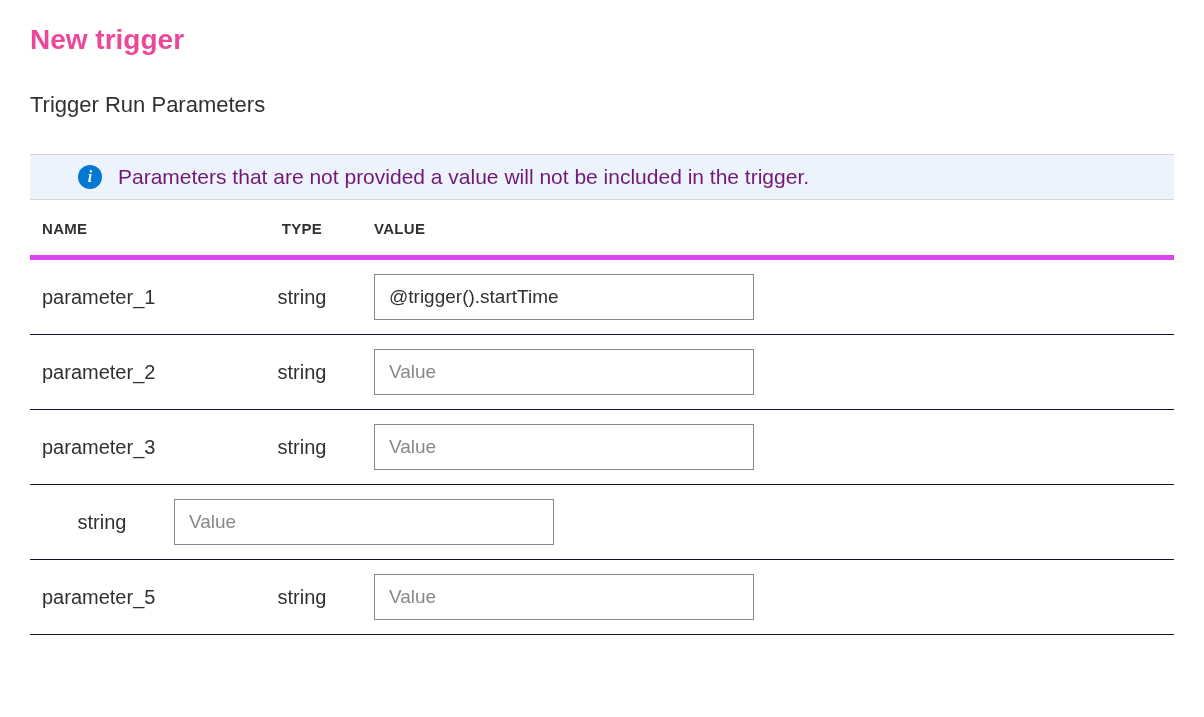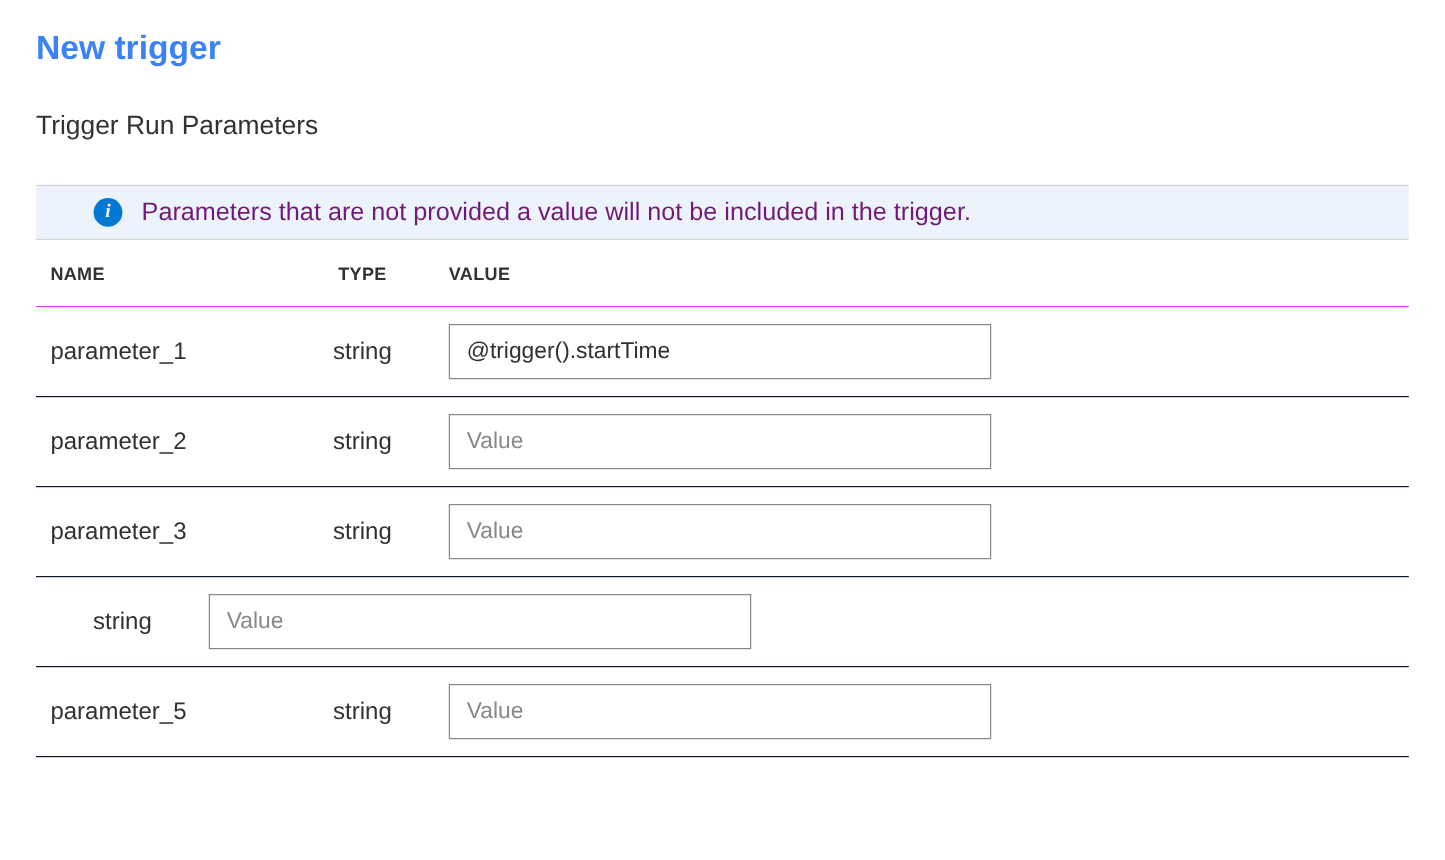--- a/index.html
+++ b/index.html
@@ -10,21 +10,21 @@
     body {
       font-family: "Segoe UI", -apple-system, BlinkMacSystemFont, sans-serif;
       background: #ffffff;
       color: #323130;
       padding: 24px 30px;
       width: 1204px;
     }
     .page-title {
       font-size: 28px;
       font-weight: 600;
-      color: #3b82f6;
+      color: #ec4899;
       margin-bottom: 36px;
     }
     .section-title {
       font-size: 22px;
       font-weight: 400;
       color: #323130;
       margin-bottom: 36px;
     }
     .info-banner {
       background: #ecf3fc;
@@ -56,21 +56,21 @@
     .info-text {
       font-size: 21px;
       color: #701a75;
     }
     .param-table {
       width: 100%;
     }
     .table-header {
       display: flex;
       padding: 20px 0 18px 0;
-      border-bottom: 1px solid #d946ef;
+      border-bottom: 5px solid #d946ef;
     }
     .col-name {
       flex: 0 0 200px;
       padding-left: 12px;
     }
     .col-type {
       flex: 0 0 144px;
       text-align: center;
     }
     .col-value {
@@ -91,21 +91,21 @@
     }
     .td-name {
       font-size: 20px;
       color: #323130;
     }
     .td-type {
       font-size: 20px;
       color: #323130;
     }
     .value-input {
-      width: 452px;
+      width: 380px;
       height: 46px;
       padding: 8px 14px;
       font-size: 19px;
       font-family: inherit;
       color: #323130;
       border: 1px solid #8a8886;
       background: #ffffff;
       outline: none;
     }
     .value-input::placeholder {

